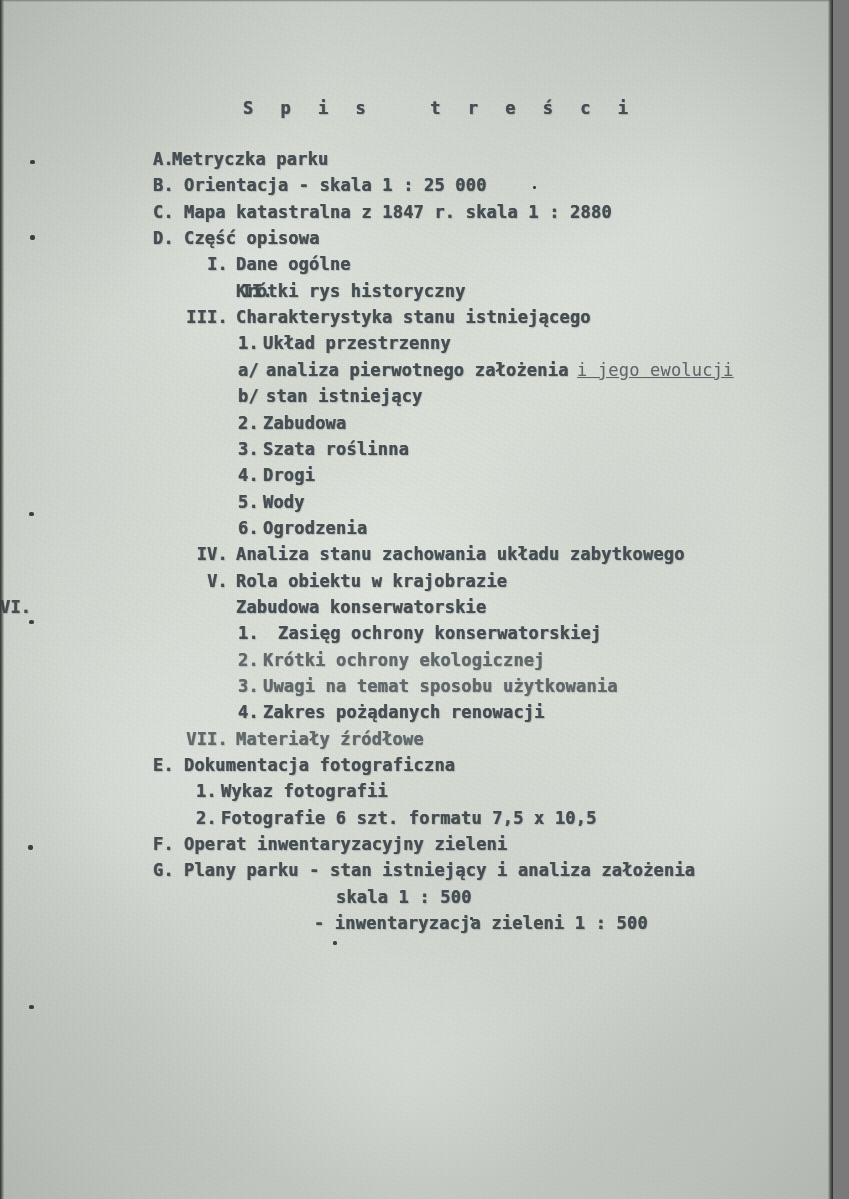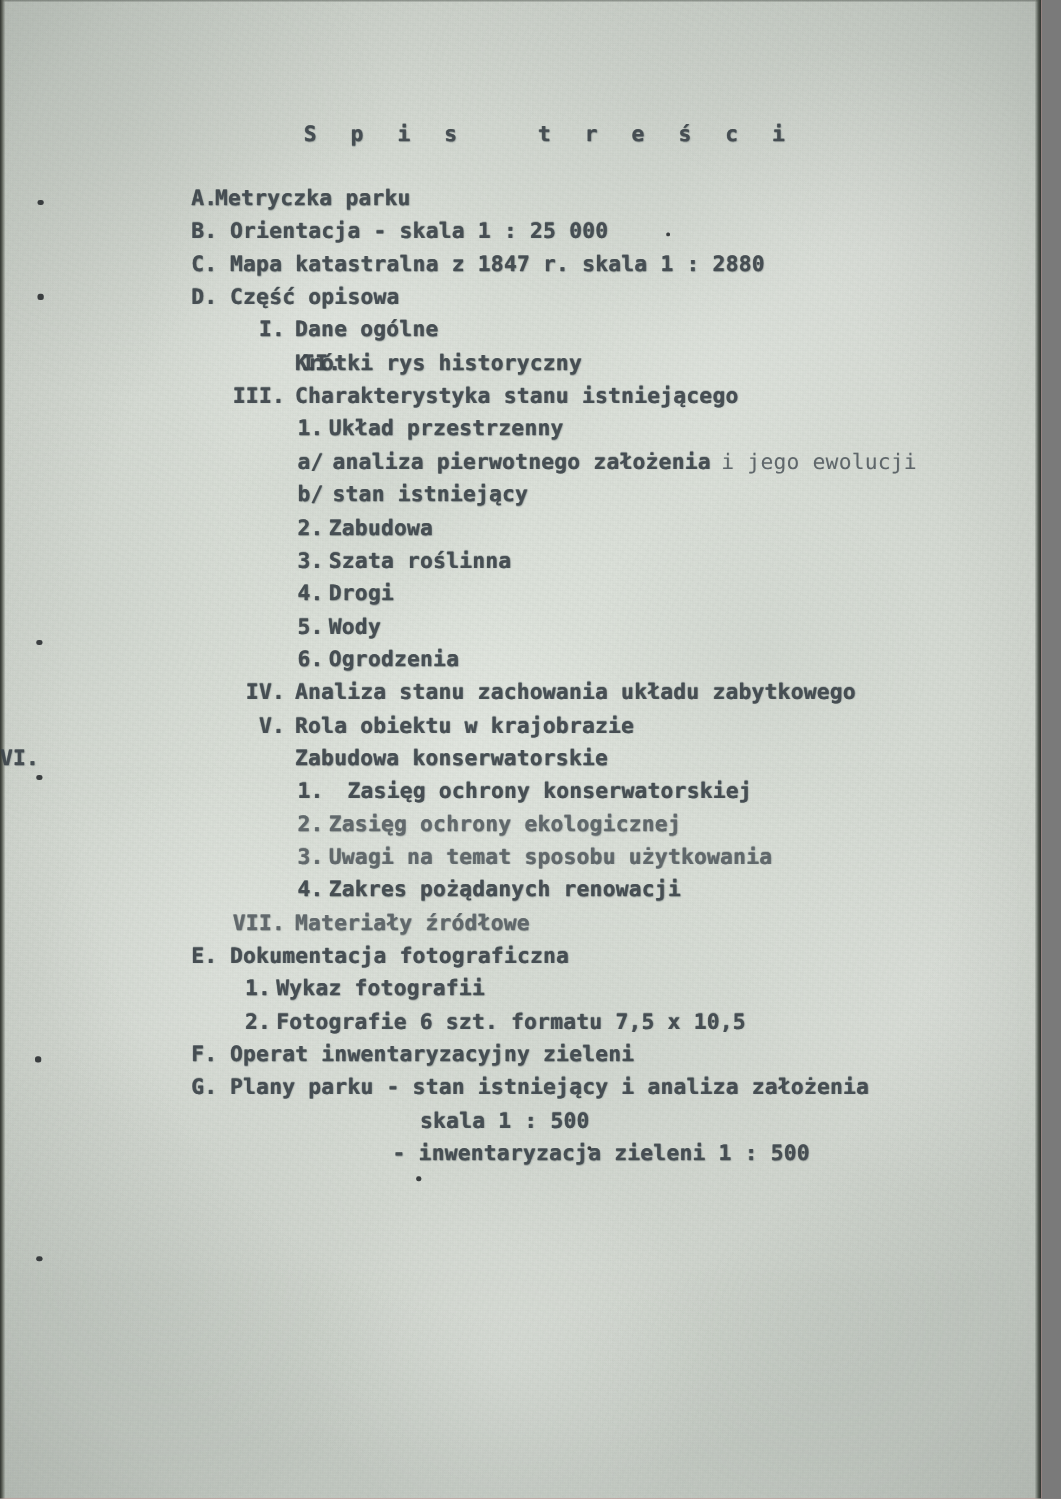--- a/index.html
+++ b/index.html
@@ -170,21 +170,21 @@
         <div class="typed" style="top: 307px; left: 0px; width: 228px; text-align: right;">III.</div>
         <div class="typed" style="left: 236px; top: 307px;">Charakterystyka stanu istniejącego</div>
       </div>
       <div>
         <div class="typed" style="top: 333px; left: 238px;">1.</div>
         <div class="typed" style="left: 263px; top: 333px;">Układ przestrzenny</div>
       </div>
       <div>
         <div class="typed" style="top: 360px; left: 238px;">a/</div>
         <div class="typed" style="left: 266px; top: 360px;">analiza pierwotnego założenia</div>
-        <div class="typed light" style="left: 577px; top: 360px;">i jego ewolucji</div>
+        <div class="typed light" style="left: 577px; top: 360px; text-decoration: underline;">i jego ewolucji</div>
       </div>
       <div>
         <div class="typed" style="top: 386px; left: 238px;">b/</div>
         <div class="typed" style="left: 266px; top: 386px;">stan istniejący</div>
       </div>
       <div>
         <div class="typed" style="top: 413px; left: 238px;">2.</div>
         <div class="typed" style="left: 263px; top: 413px;">Zabudowa</div>
       </div>
       <div>
@@ -214,21 +214,21 @@
       <div>
         <div class="typed" style="top: 597px; left: 0px; width: 228px; text-align: left;">VI.</div>
         <div class="typed" style="left: 236px; top: 597px;">Zabudowa konserwatorskie</div>
       </div>
       <div>
         <div class="typed" style="top: 623px; left: 238px;">1.</div>
         <div class="typed" style="left: 278px; top: 623px;">Zasięg ochrony konserwatorskiej</div>
       </div>
       <div>
         <div class="typed faded" style="top: 650px; left: 238px;">2.</div>
-        <div class="typed faded" style="left: 263px; top: 650px;">Zasięg ochrony ekologicznej</div>
+        <div class="typed faded" style="left: 263px; top: 650px;">Krótki ochrony ekologicznej</div>
       </div>
       <div>
         <div class="typed faded" style="top: 676px; left: 238px;">3.</div>
         <div class="typed faded" style="left: 263px; top: 676px;">Uwagi na temat sposobu użytkowania</div>
       </div>
       <div>
         <div class="typed" style="top: 702px; left: 238px;">4.</div>
         <div class="typed" style="left: 263px; top: 702px;">Zakres pożądanych renowacji</div>
       </div>
       <div>

